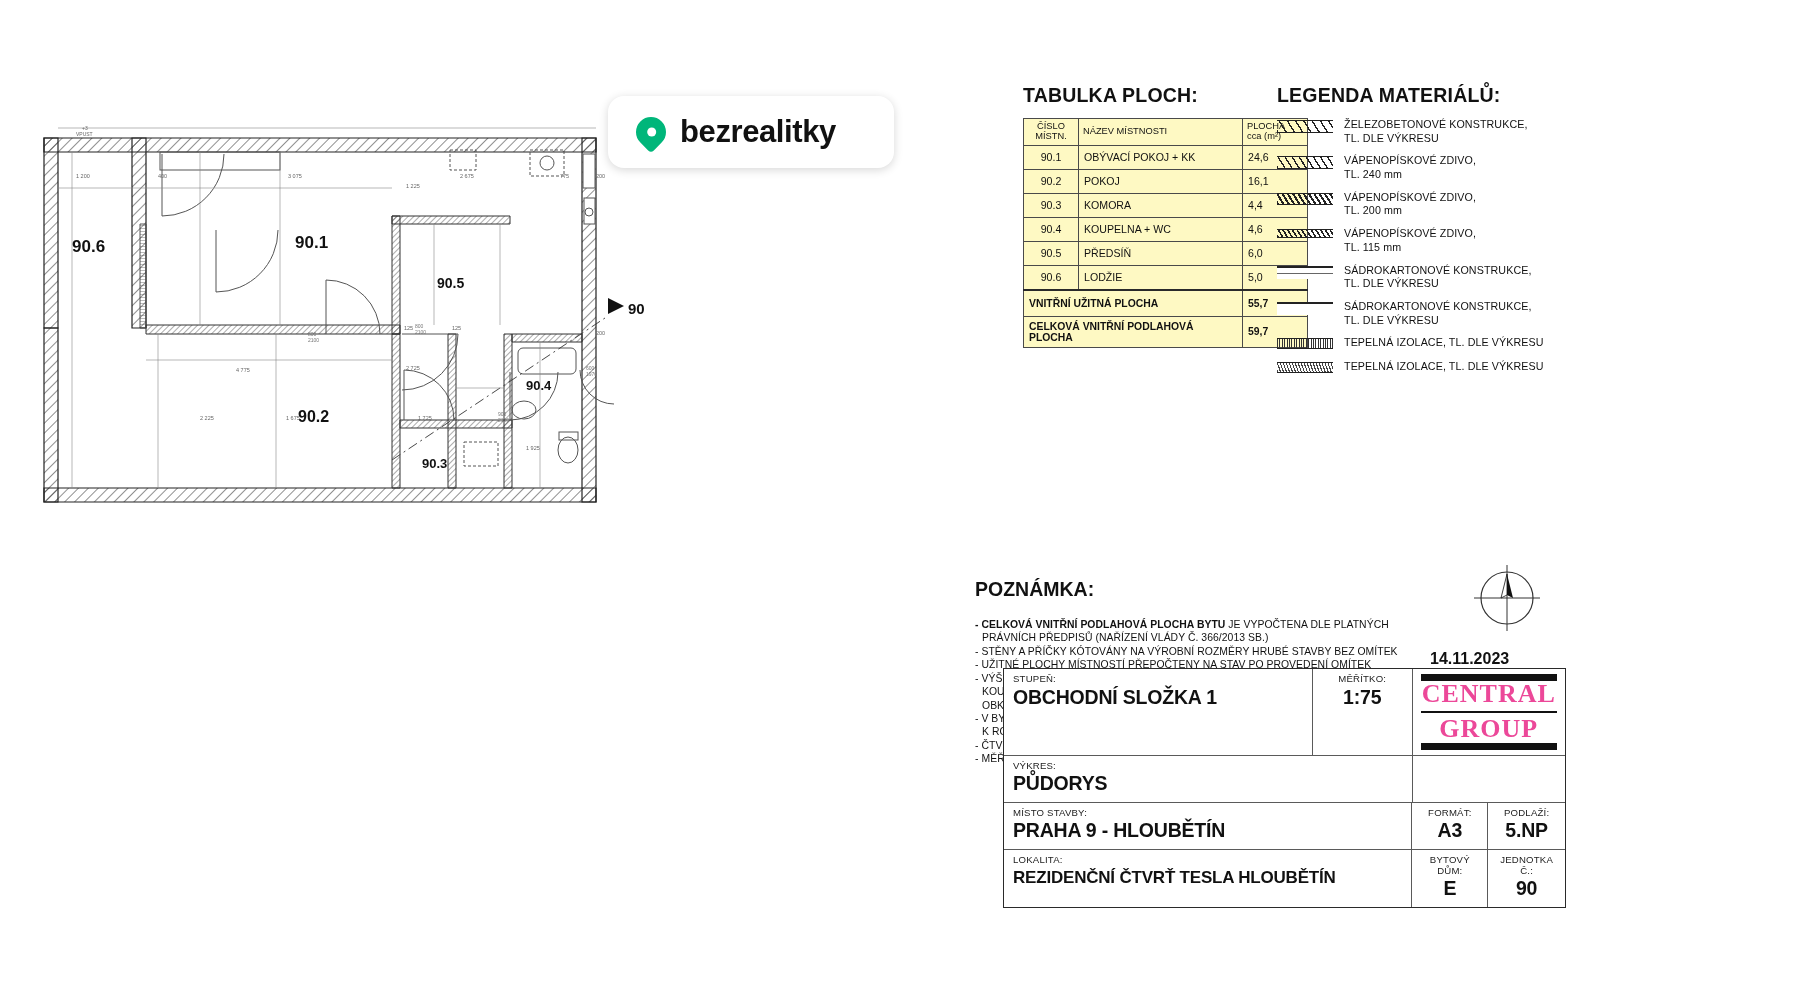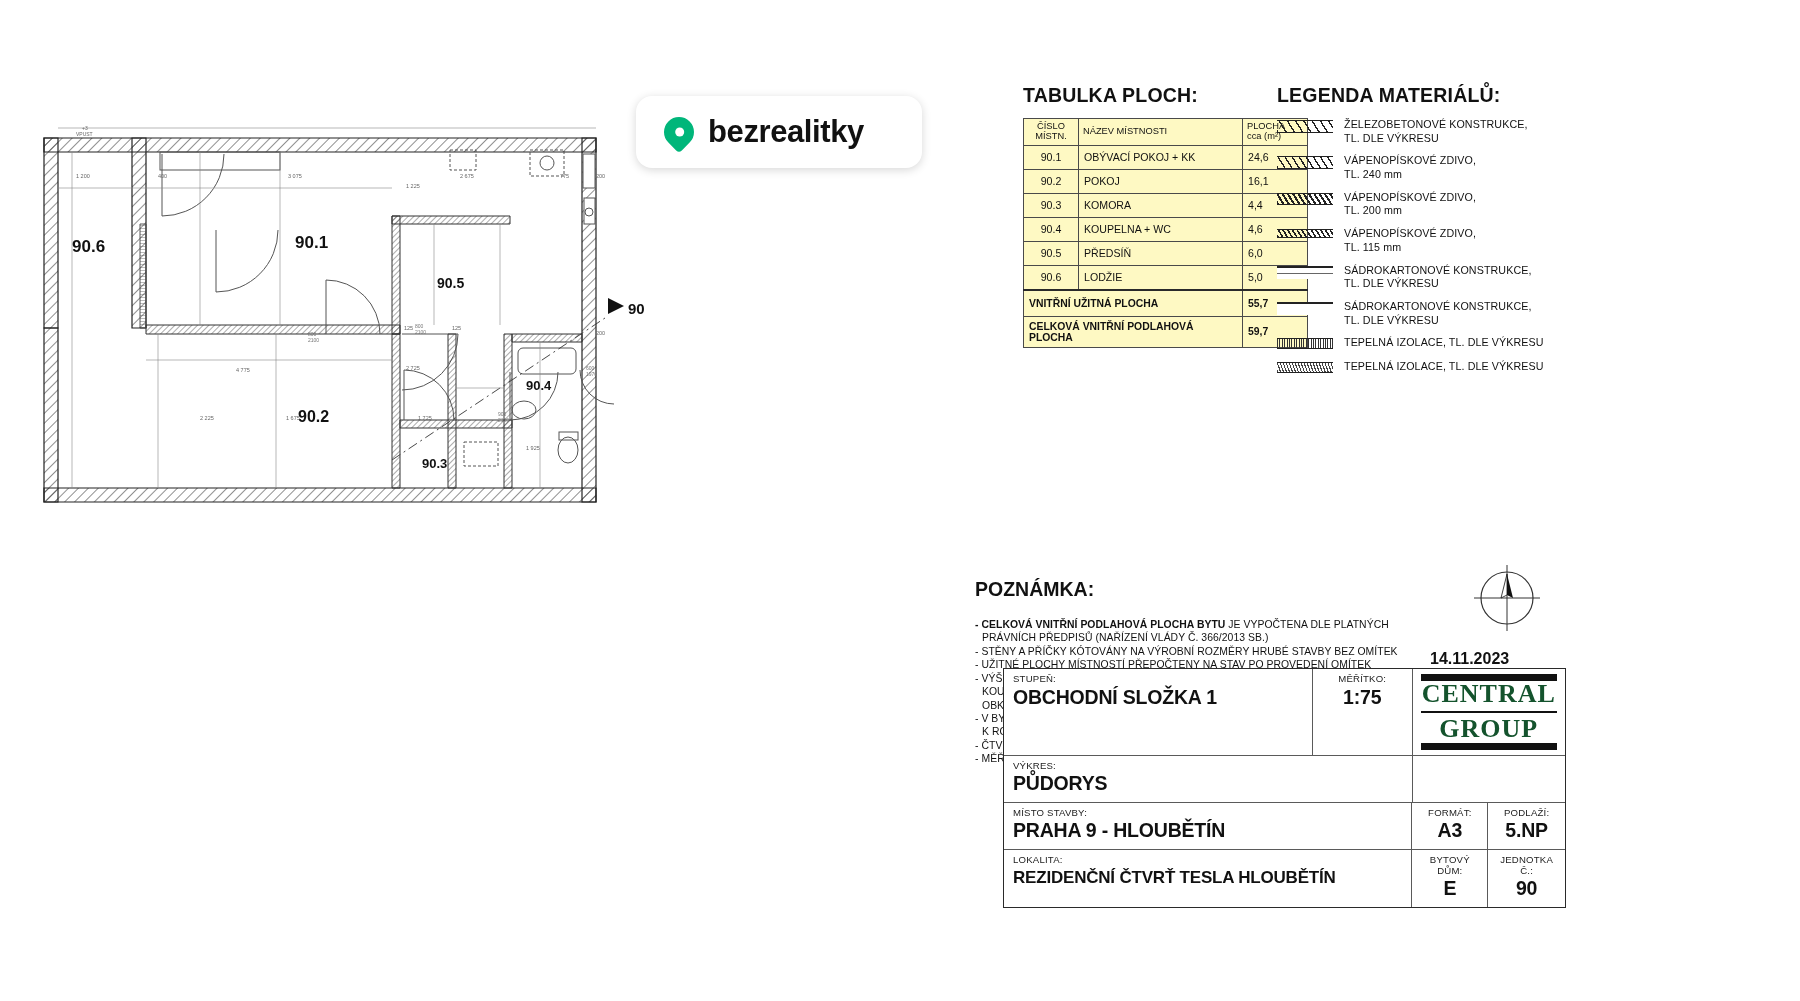--- a/index.html
+++ b/index.html
@@ -5,21 +5,21 @@
   html,body{margin:0;padding:0;background:#ffffff;}
   body{
     width:1800px;height:1001px;position:relative;overflow:hidden;
     font-family:"Liberation Sans", sans-serif;color:#1a1a1a;
     -webkit-font-smoothing:antialiased;
   }
   .page{position:absolute;inset:0;}
 
   
   #brand-badge{
-    position:absolute;left:636px;top:96px;width:286px;height:72px;
+    position:absolute;left:608px;top:96px;width:286px;height:72px;
     background:#ffffff;border-radius:16px;
     box-shadow:0 2px 10px rgba(0,0,0,.16);
     display:flex;align-items:center;gap:14px;padding-left:28px;box-sizing:border-box;
   }
   #brand-badge .pin{
     width:30px;height:30px;border-radius:50% 50% 50% 4px;
     background:#00b67a;transform:rotate(-45deg);
     display:flex;align-items:center;justify-content:center;flex:none;
   }
   #brand-badge .pin i{
@@ -103,21 +103,21 @@
   .tb-val{font-size:19.5px;font-weight:bold;color:#111;line-height:1.12;margin-top:2px;letter-spacing:-.2px;}
   .tb-val.sm{font-size:17px;}
   .tb-center{text-align:center;}
   .cg-logo{
     display:flex;flex-direction:column;justify-content:center;align-items:center;
     padding:5px 8px;box-sizing:border-box;width:100%;height:100%;
   }
   .cg-bar{width:100%;height:7px;background:#111;}
   .cg-rule{width:100%;height:2.5px;background:#111;margin:3px 0;}
   .cg-word{font-family:"Liberation Serif",serif;font-weight:bold;font-size:26px;
-    letter-spacing:1px;line-height:1.02;color:#14532d;}
+    letter-spacing:1px;line-height:1.02;color:#ec4899;}
 </style>
 </head>
 <body>
 
 <div class="page">
 
   <div id="brand-badge">
     <span class="pin">
         <i></i>
       </span>

